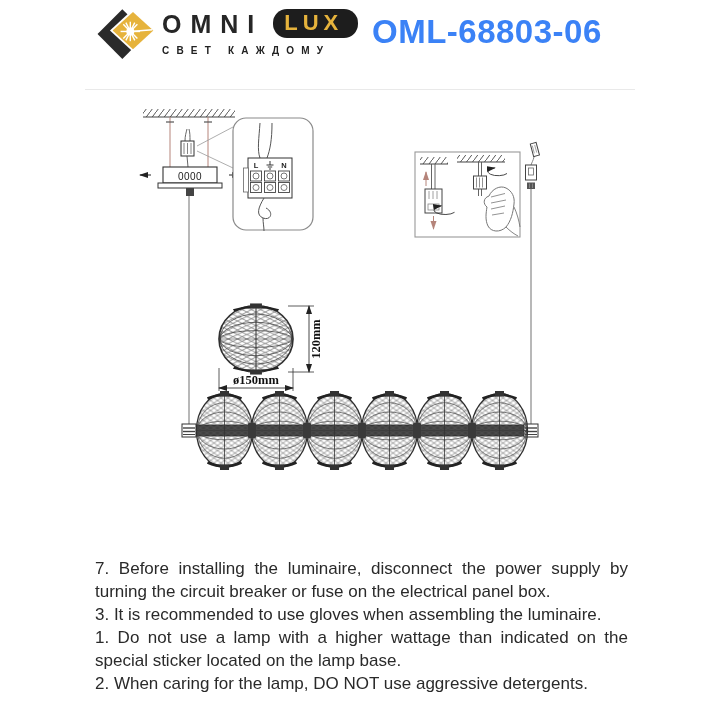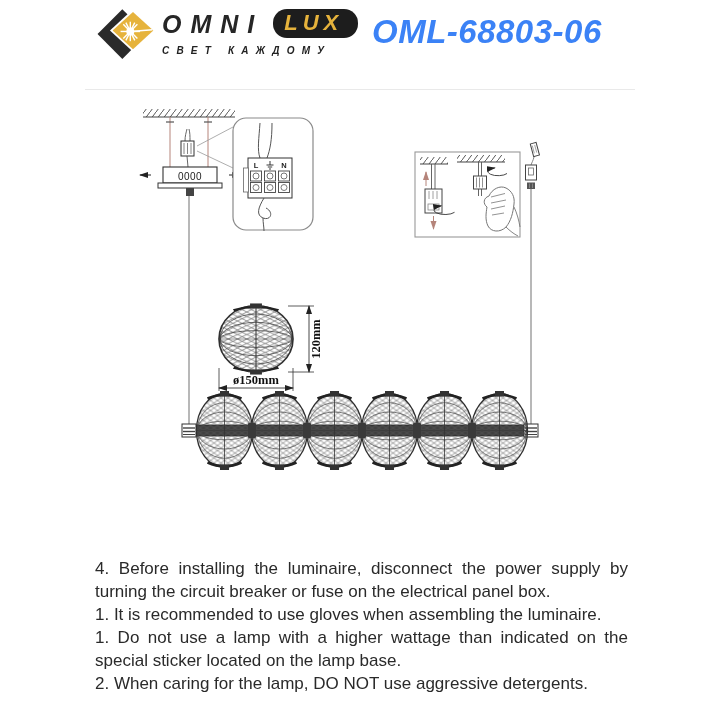--- a/index.html
+++ b/index.html
@@ -1,21 +1,21 @@
 <!DOCTYPE html>
 <html><head>
 <meta charset="utf-8">
 <style>
   html,body{margin:0;padding:0;}
   body{
     width:720px;height:720px;position:relative;background:#ffffff;
     font-family:"Liberation Sans", sans-serif;overflow:hidden;
   }
   
-  .header{position:absolute;left:0;top:0;width:720px;height:72px;font-style:italic;}
+  .header{position:absolute;left:0;top:0;width:720px;height:72px;}
   .logo{position:absolute;left:94px;top:7px;display:flex;align-items:flex-start;}
   .logo-mark{width:62px;height:56px;}
   .logo-text{margin-left:6px;padding-top:2px;}
   .brand-row{display:flex;align-items:center;}
   .brand-omni{
     font-size:25px;font-weight:bold;letter-spacing:9px;color:#262626;line-height:28px;
   }
   .lux-box{
     background:#1d1d1d;color:#e6b33c;font-size:22px;font-weight:bold;
     letter-spacing:5px;padding:3px 15px 4px 11px;margin-left:10px;border-radius:14px;line-height:22px;
@@ -254,17 +254,17 @@
       <rect x="248" y="423" width="8" height="15" rx="1"></rect>
       <rect x="303" y="423" width="8" height="15" rx="1"></rect>
       <rect x="358" y="423" width="8" height="15" rx="1"></rect>
       <rect x="413" y="423" width="8" height="15" rx="1"></rect>
       <rect x="468" y="423" width="8" height="15" rx="1"></rect>
     </g>
   </g>
 </svg>
 
 <div class="instructions">
-  <p>4. Before installing the luminaire, disconnect the power supply by turning the circuit breaker or fuse on the electrical panel box.</p>
-  <p>1. It is recommended to use gloves when assembling the luminaire.</p>
+  <p>7. Before installing the luminaire, disconnect the power supply by turning the circuit breaker or fuse on the electrical panel box.</p>
+  <p>3. It is recommended to use gloves when assembling the luminaire.</p>
   <p>1. Do not use a lamp with a higher wattage than indicated on the special sticker located on the lamp base.</p>
   <p>2. When caring for the lamp, DO NOT use aggressive detergents.</p>
 </div>
 
 </body></html>

